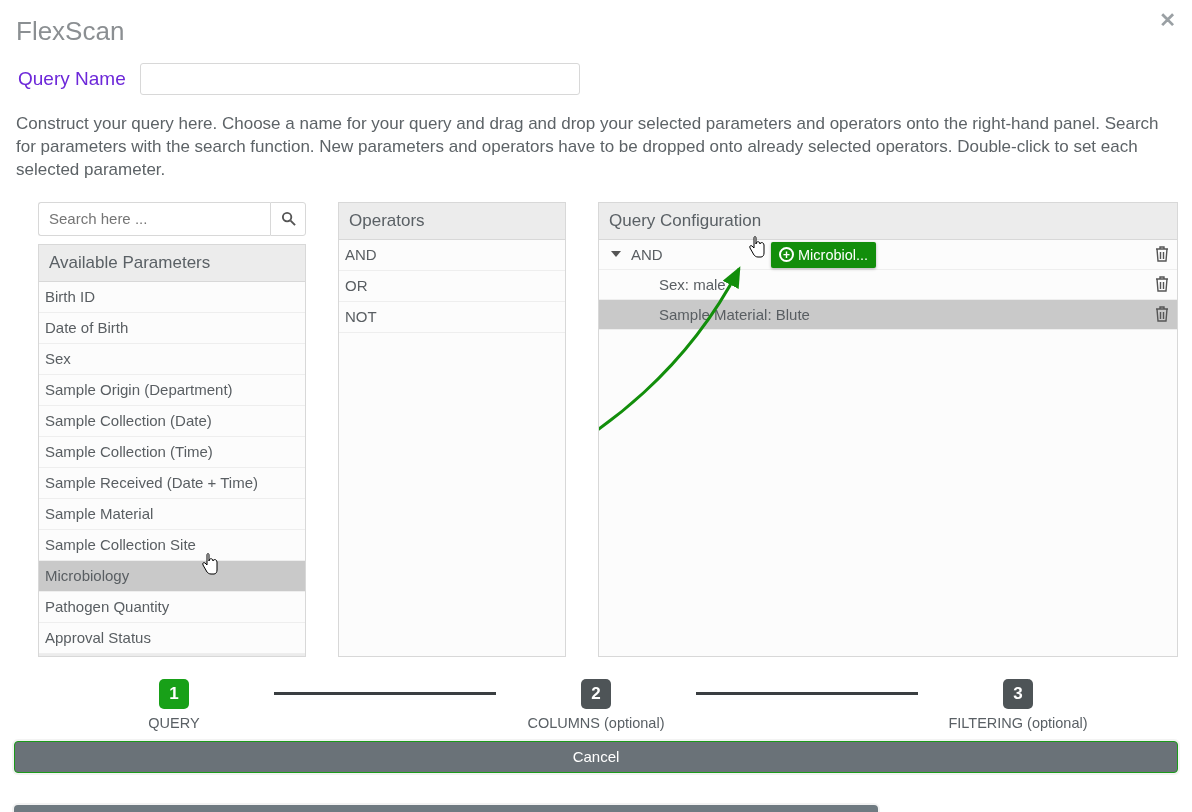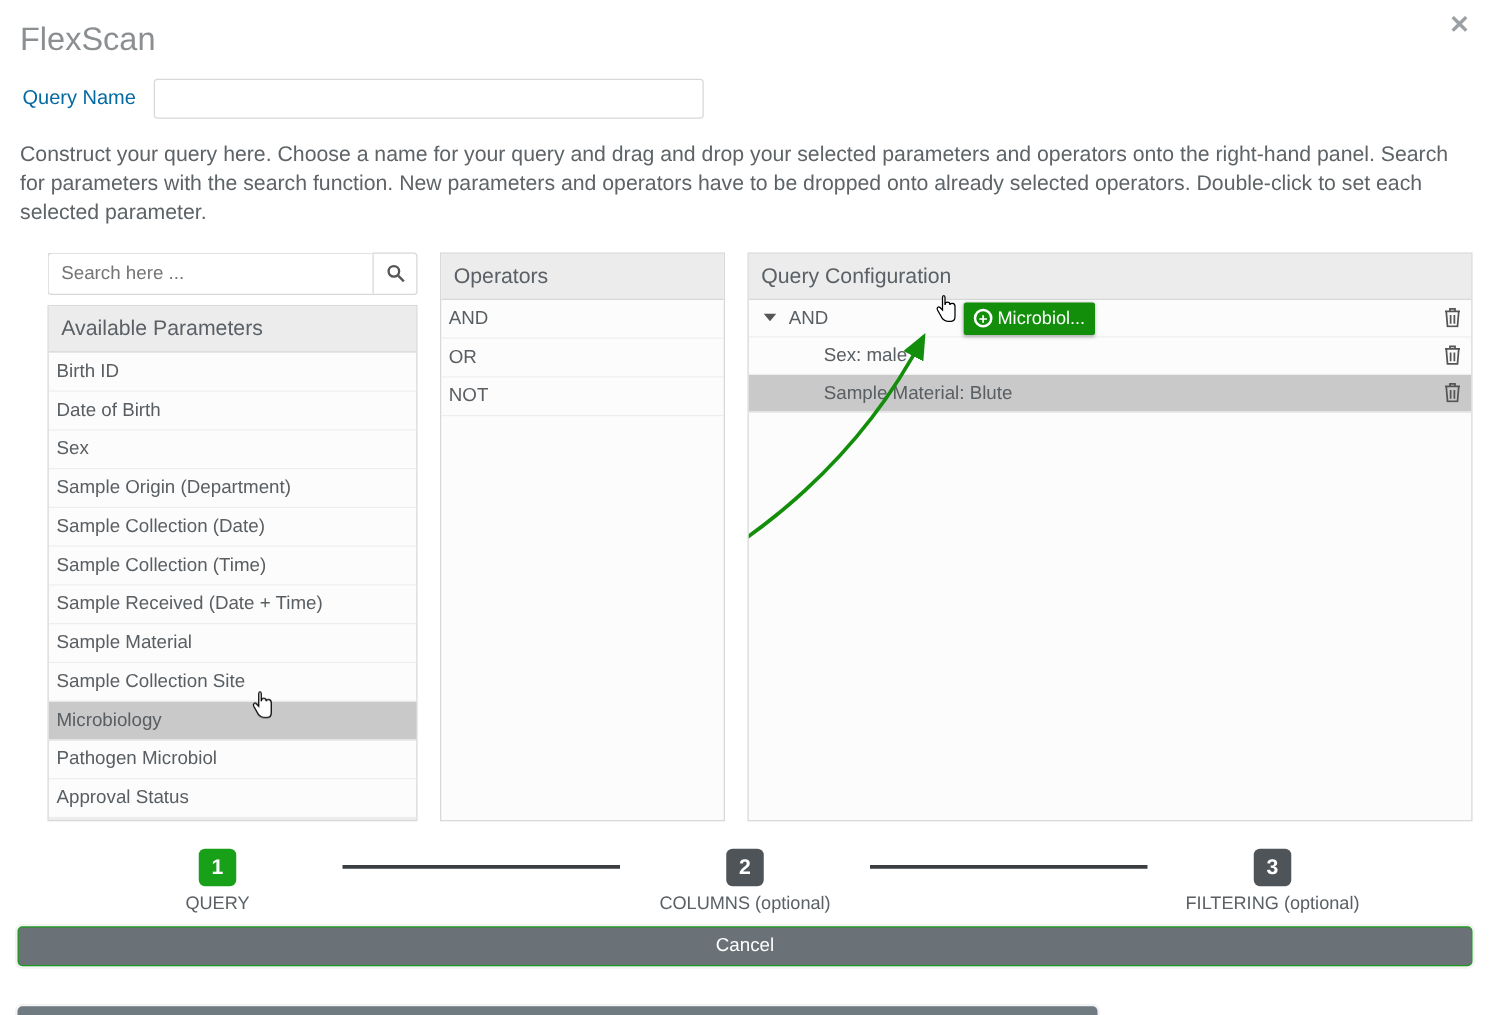--- a/index.html
+++ b/index.html
@@ -42,38 +42,38 @@
     font-weight:700;
     cursor:pointer;
     line-height:1;
   }
   .row-qn{
     display:flex;
     align-items:center;
     gap:14px;
     margin:0 0 18px 4px;
   }
-  .row-qn .lbl{font-size:16px;color:#0369a1}
+  .row-qn .lbl{font-size:19px;color:#6d28d9}
   .qn-input{
     width:440px;height:32px;
     border:1px solid var(--border);
     border-radius:3px;
     padding:0 8px;
     font-size:14px;
     background:#fff;
   }
   .instructions{
     font-size:17px;
     line-height:1.35;
     color:#5d6367;
     margin:0 0 20px 2px;
   }
   .panels{
     display:flex;
-    gap:18px;
+    gap:32px;
     padding-left:24px;
   }
   
   .search-wrap{display:flex}
   .search-input{
     flex:1;
     height:34px;
     border:1px solid var(--border);
     border-right:none;
     border-radius:3px 0 0 3px;
@@ -252,21 +252,21 @@
           <div class="list-item">Birth ID</div>
           <div class="list-item">Date of Birth</div>
           <div class="list-item">Sex</div>
           <div class="list-item">Sample Origin (Department)</div>
           <div class="list-item">Sample Collection (Date)</div>
           <div class="list-item">Sample Collection (Time)</div>
           <div class="list-item">Sample Received (Date + Time)</div>
           <div class="list-item">Sample Material</div>
           <div class="list-item">Sample Collection Site</div>
           <div class="list-item selected">Microbiology</div>
-          <div class="list-item">Pathogen Microbiol</div>
+          <div class="list-item">Pathogen Quantity</div>
           <div class="list-item">Approval Status</div>
           <div class="list-item more">More (in alphabetical order)</div>
         </div>
       </div>
     </div>
 
     <div class="col-mid">
       <div class="panel">
         <div class="panel-header">Operators</div>
         <div class="list">

